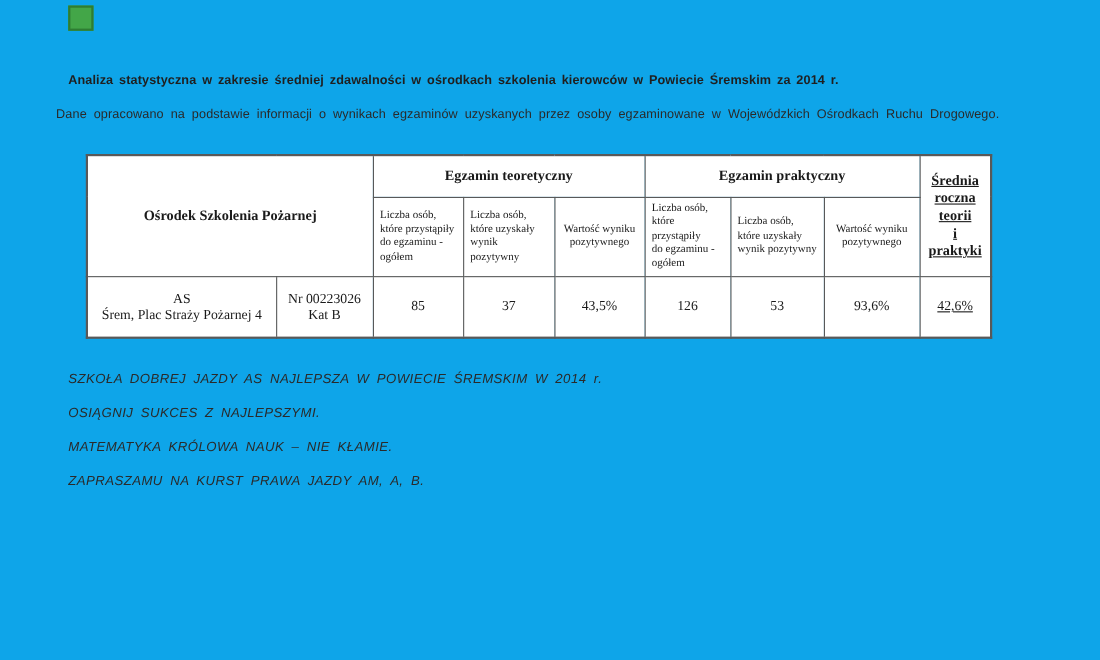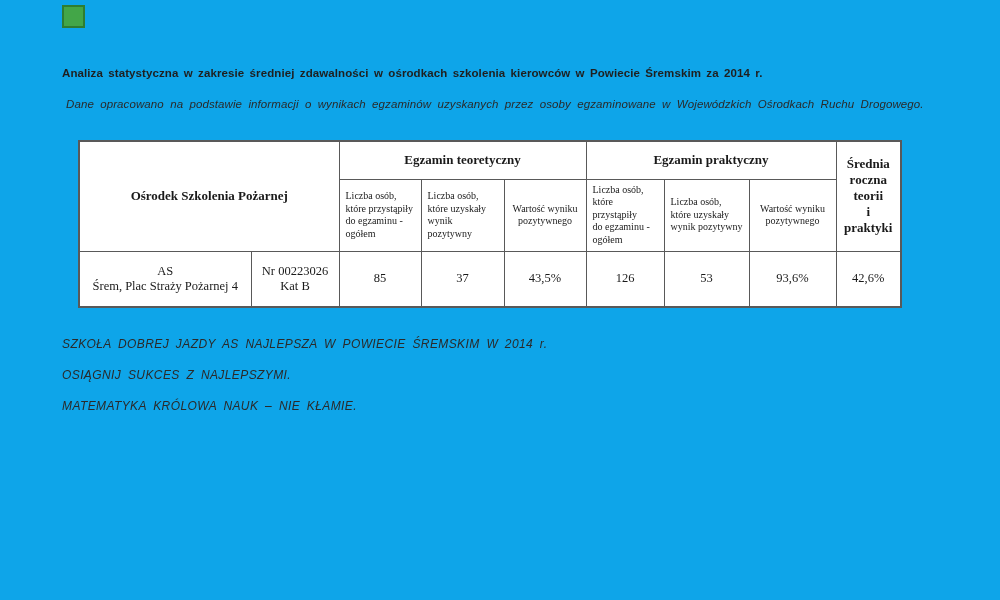--- a/index.html
+++ b/index.html
@@ -21,22 +21,22 @@
   }
 
   
   .doc-title {
     position: absolute; left: 62px; top: 66px; width: 880px;
     font-size: 11.5px; font-weight: bold; line-height: 14px;
     word-spacing: 2px; letter-spacing: 0.1px;
     color: #1f1f1f;
   }
   .doc-subtitle {
-    position: absolute; left: 66px; top: 97px; width: 910px;
-    font-size: 11.5px; font-style: italic; line-height: 14px;
+    position: absolute; left: 51px; top: 97px; width: 910px;
+    font-size: 11.5px; line-height: 14px;
     word-spacing: 3px; letter-spacing: 0.1px;
     color: #2a2a2a;
   }
 
   
   table.stats {
     position: absolute; left: 78px; top: 140px;
     border-collapse: collapse; table-layout: fixed;
     width: 822px;
     font-family: "Liberation Serif", serif;
@@ -47,21 +47,21 @@
     border: 1px solid #595959;
     vertical-align: middle;
     padding: 3px 6px;
     background: #ffffff;
   }
   .r1 { height: 38px; }
   .r2 { height: 72px; }
   .r3 { height: 56px; }
   td.gray   { background: #d9d9d9; }
   td.yellow { background: #feff9e; }
-  td.blue   { background: #9dc9ec; }
+  td.blue   { background: #9dc9ec; text-decoration: underline; }
   td.bold   { font-weight: bold; }
   td.center { text-align: center; }
   td.big    { font-size: 13px; }
   td.sub    { font-size: 10px; line-height: 12.5px; }
   td.data   { font-size: 12.5px; }
   td.pre    { white-space: pre-line; }
 
   
   .footer { position: absolute; left: 62px; top: 337px; width: 700px; }
   .fline {
@@ -139,15 +139,16 @@
       <td class="data center yellow">93,6%</td>
       <td class="data center blue">42,6%</td>
     </tr>
   </tbody>
     </table>
 
   <div class="footer">
     <div class="fline">SZKOŁA DOBREJ JAZDY AS NAJLEPSZA W POWIECIE ŚREMSKIM W 2014 r.</div>
     <div class="fline">OSIĄGNIJ SUKCES Z NAJLEPSZYMI.</div>
     <div class="fline">MATEMATYKA KRÓLOWA NAUK – NIE KŁAMIE.</div>
+    <div class="fline">ZAPRASZAMU NA KURST PRAWA JAZDY AM, A, B.</div>
   </div>
 
 </div>
 
 </body></html>

